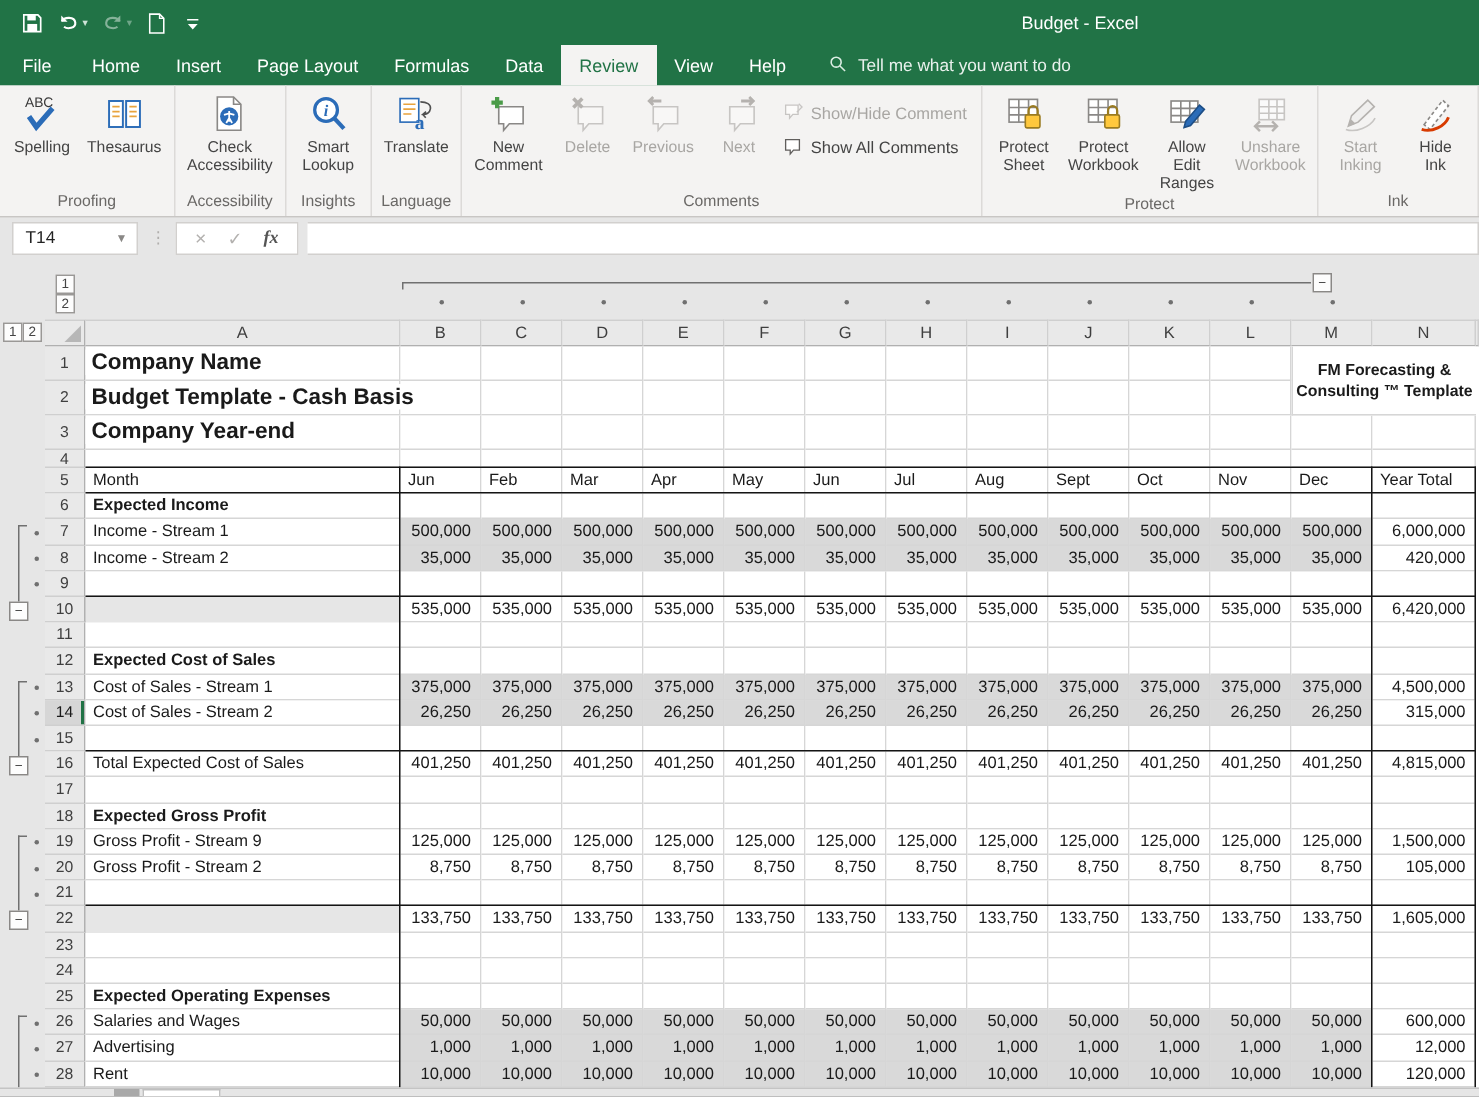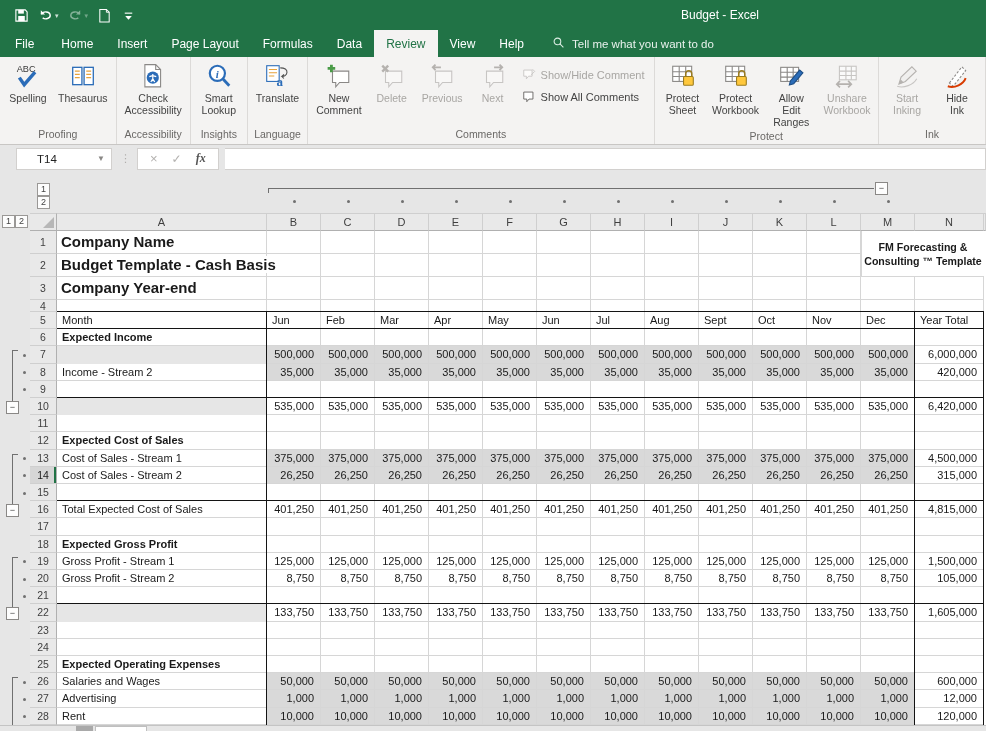--- a/index.html
+++ b/index.html
@@ -31,22 +31,22 @@
   .rbtn .ricon svg{width:26px;height:26px;}
   .rbtn .rlab{font-size:10.5px;line-height:12px;color:#444;text-align:center;margin-top:1px;}
   .rbtn.disabled .rlab{color:#a8a6a3;}
   .rsmallcol{display:flex;flex-direction:column;gap:6px;margin:7px 6px 0 4px;}
   .rsbtn{display:flex;align-items:center;gap:5px;font-size:11px;color:#444;white-space:nowrap;}
   .rsbtn svg{width:14px;height:14px;}
   .rsbtn.disabled{color:#a8a6a3;}
   .rglabel{height:18px;font-size:10.5px;color:#6a6866;text-align:center;line-height:16px;}
   
   .fbar{position:absolute;left:0;top:146px;width:986px;height:25px;background:#e6e6e6;display:flex;align-items:center;}
-  .namebox{width:74px;height:20px;background:#fff;border:1px solid #d2d0ce;margin-left:16px;display:flex;
-           align-items:center;font-size:11.5px;color:#222;padding-left:20px;justify-content:center;}
+  .namebox{width:74px;height:20px;background:#fff;border:1px solid #d2d0ce;margin-left:8px;display:flex;
+           align-items:center;font-size:11.5px;color:#222;padding-left:8px;justify-content:center;}
   .nbcaret{margin-left:auto;color:#8a8886;font-size:8px;padding-right:6px;}
   .fdots{color:#b0aeac;font-size:11px;margin:0 6px 0 8px;}
   .fbtns{height:20px;background:#fff;border:1px solid #d2d0ce;display:flex;align-items:center;gap:14px;padding:0 12px;}
   .fx-x{color:#b3b1af;font-size:13px;} .fx-c{color:#b3b1af;font-size:12px;}
   .fx-f{color:#555;font-size:12px;font-style:italic;font-family:"Liberation Serif",serif;font-weight:bold;}
   .finput{flex:1;height:20px;background:#fff;border:1px solid #d2d0ce;border-left:none;margin-left:6px;margin-right:0px;}
   
   .colhdr,.rowhdr,.corner{position:absolute;box-sizing:border-box;background:#e9e9e9;color:#3f3f3f;
      display:flex;align-items:center;justify-content:center;font-size:11px;}
   .colhdr{border-right:1px solid #cfcfcf;border-bottom:1px solid #b0b0b0;border-top:1px solid #cfcfcf;}
@@ -456,20 +456,21 @@
     <div class="cell" style="position: absolute; left: 483px; top: 329.2px; width: 54px; height: 17.2px;"></div>
     <div class="cell" style="position: absolute; left: 537px; top: 329.2px; width: 54px; height: 17.2px;"></div>
     <div class="cell" style="position: absolute; left: 591px; top: 329.2px; width: 54px; height: 17.2px;"></div>
     <div class="cell" style="position: absolute; left: 645px; top: 329.2px; width: 54px; height: 17.2px;"></div>
     <div class="cell" style="position: absolute; left: 699px; top: 329.2px; width: 54px; height: 17.2px;"></div>
     <div class="cell" style="position: absolute; left: 753px; top: 329.2px; width: 54px; height: 17.2px;"></div>
     <div class="cell" style="position: absolute; left: 807px; top: 329.2px; width: 54px; height: 17.2px;"></div>
     <div class="cell" style="position: absolute; left: 861px; top: 329.2px; width: 54px; height: 17.2px;"></div>
     <div class="cell" style="position: absolute; left: 915px; top: 329.2px; width: 69px; height: 17.2px;"></div>
     <div class="rowhdr" style="position: absolute; left: 30px; top: 346.4px; width: 27px; height: 17.2px;">7</div>
+    <div class="cell lbl" style="position: absolute; left: 57px; top: 346.4px; width: 210px; height: 17.2px;">Income - Stream 1</div>
     <div class="cell num shaded" style="position: absolute; left: 267px; top: 346.4px; width: 54px; height: 17.2px;">500,000</div>
     <div class="cell num shaded" style="position: absolute; left: 321px; top: 346.4px; width: 54px; height: 17.2px;">500,000</div>
     <div class="cell num shaded" style="position: absolute; left: 375px; top: 346.4px; width: 54px; height: 17.2px;">500,000</div>
     <div class="cell num shaded" style="position: absolute; left: 429px; top: 346.4px; width: 54px; height: 17.2px;">500,000</div>
     <div class="cell num shaded" style="position: absolute; left: 483px; top: 346.4px; width: 54px; height: 17.2px;">500,000</div>
     <div class="cell num shaded" style="position: absolute; left: 537px; top: 346.4px; width: 54px; height: 17.2px;">500,000</div>
     <div class="cell num shaded" style="position: absolute; left: 591px; top: 346.4px; width: 54px; height: 17.2px;">500,000</div>
     <div class="cell num shaded" style="position: absolute; left: 645px; top: 346.4px; width: 54px; height: 17.2px;">500,000</div>
     <div class="cell num shaded" style="position: absolute; left: 699px; top: 346.4px; width: 54px; height: 17.2px;">500,000</div>
     <div class="cell num shaded" style="position: absolute; left: 753px; top: 346.4px; width: 54px; height: 17.2px;">500,000</div>
@@ -634,21 +635,21 @@
     <div class="cell" style="position: absolute; left: 483px; top: 535.6px; width: 54px; height: 17.2px;"></div>
     <div class="cell" style="position: absolute; left: 537px; top: 535.6px; width: 54px; height: 17.2px;"></div>
     <div class="cell" style="position: absolute; left: 591px; top: 535.6px; width: 54px; height: 17.2px;"></div>
     <div class="cell" style="position: absolute; left: 645px; top: 535.6px; width: 54px; height: 17.2px;"></div>
     <div class="cell" style="position: absolute; left: 699px; top: 535.6px; width: 54px; height: 17.2px;"></div>
     <div class="cell" style="position: absolute; left: 753px; top: 535.6px; width: 54px; height: 17.2px;"></div>
     <div class="cell" style="position: absolute; left: 807px; top: 535.6px; width: 54px; height: 17.2px;"></div>
     <div class="cell" style="position: absolute; left: 861px; top: 535.6px; width: 54px; height: 17.2px;"></div>
     <div class="cell" style="position: absolute; left: 915px; top: 535.6px; width: 69px; height: 17.2px;"></div>
     <div class="rowhdr" style="position: absolute; left: 30px; top: 552.8px; width: 27px; height: 17.2px;">19</div>
-    <div class="cell lbl" style="position: absolute; left: 57px; top: 552.8px; width: 210px; height: 17.2px;">Gross Profit - Stream 1</div>
+    <div class="cell lbl" style="position: absolute; left: 57px; top: 552.8px; width: 210px; height: 17.2px;">Gross Profit - Stream 9</div>
     <div class="cell num" style="position: absolute; left: 267px; top: 552.8px; width: 54px; height: 17.2px;">125,000</div>
     <div class="cell num" style="position: absolute; left: 321px; top: 552.8px; width: 54px; height: 17.2px;">125,000</div>
     <div class="cell num" style="position: absolute; left: 375px; top: 552.8px; width: 54px; height: 17.2px;">125,000</div>
     <div class="cell num" style="position: absolute; left: 429px; top: 552.8px; width: 54px; height: 17.2px;">125,000</div>
     <div class="cell num" style="position: absolute; left: 483px; top: 552.8px; width: 54px; height: 17.2px;">125,000</div>
     <div class="cell num" style="position: absolute; left: 537px; top: 552.8px; width: 54px; height: 17.2px;">125,000</div>
     <div class="cell num" style="position: absolute; left: 591px; top: 552.8px; width: 54px; height: 17.2px;">125,000</div>
     <div class="cell num" style="position: absolute; left: 645px; top: 552.8px; width: 54px; height: 17.2px;">125,000</div>
     <div class="cell num" style="position: absolute; left: 699px; top: 552.8px; width: 54px; height: 17.2px;">125,000</div>
     <div class="cell num" style="position: absolute; left: 753px; top: 552.8px; width: 54px; height: 17.2px;">125,000</div>

